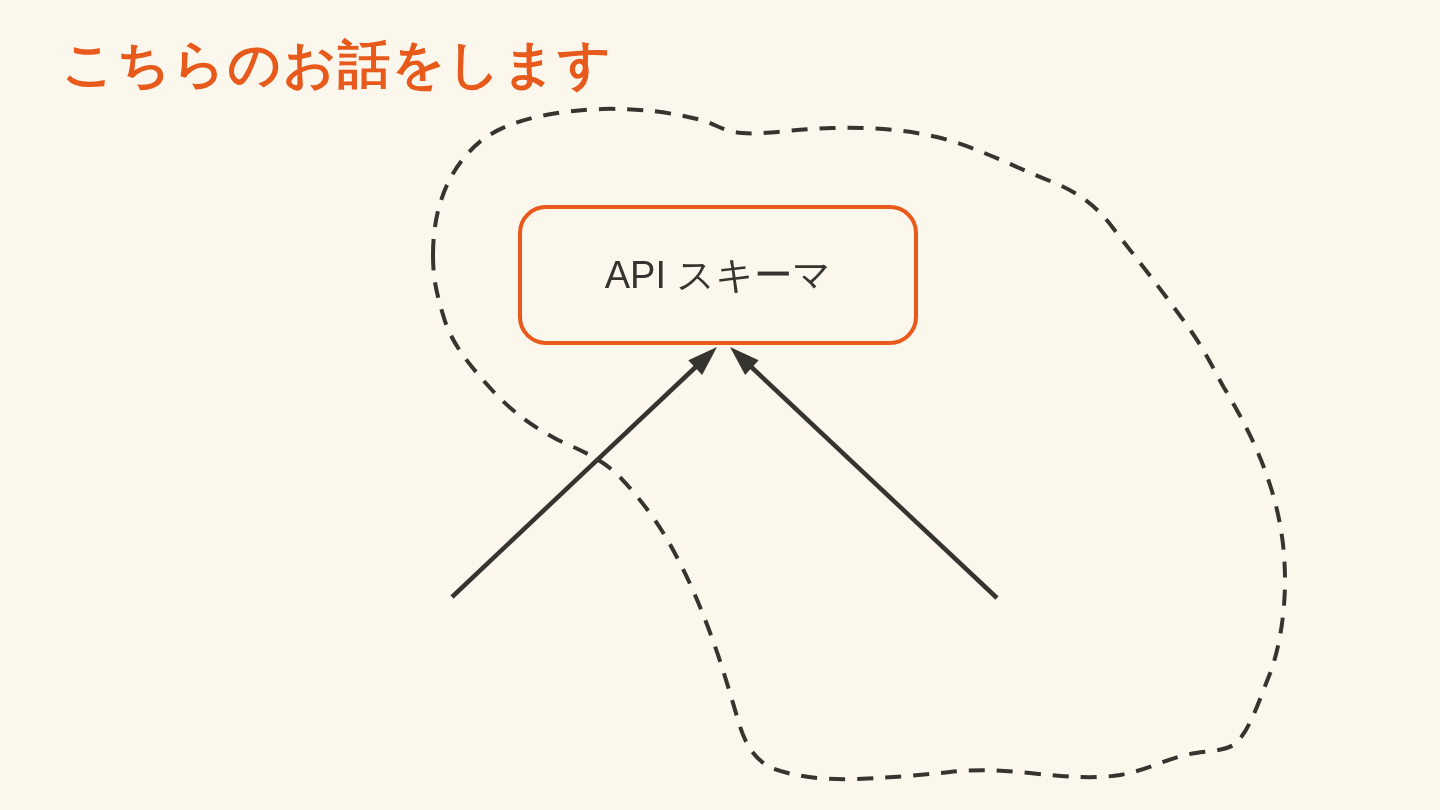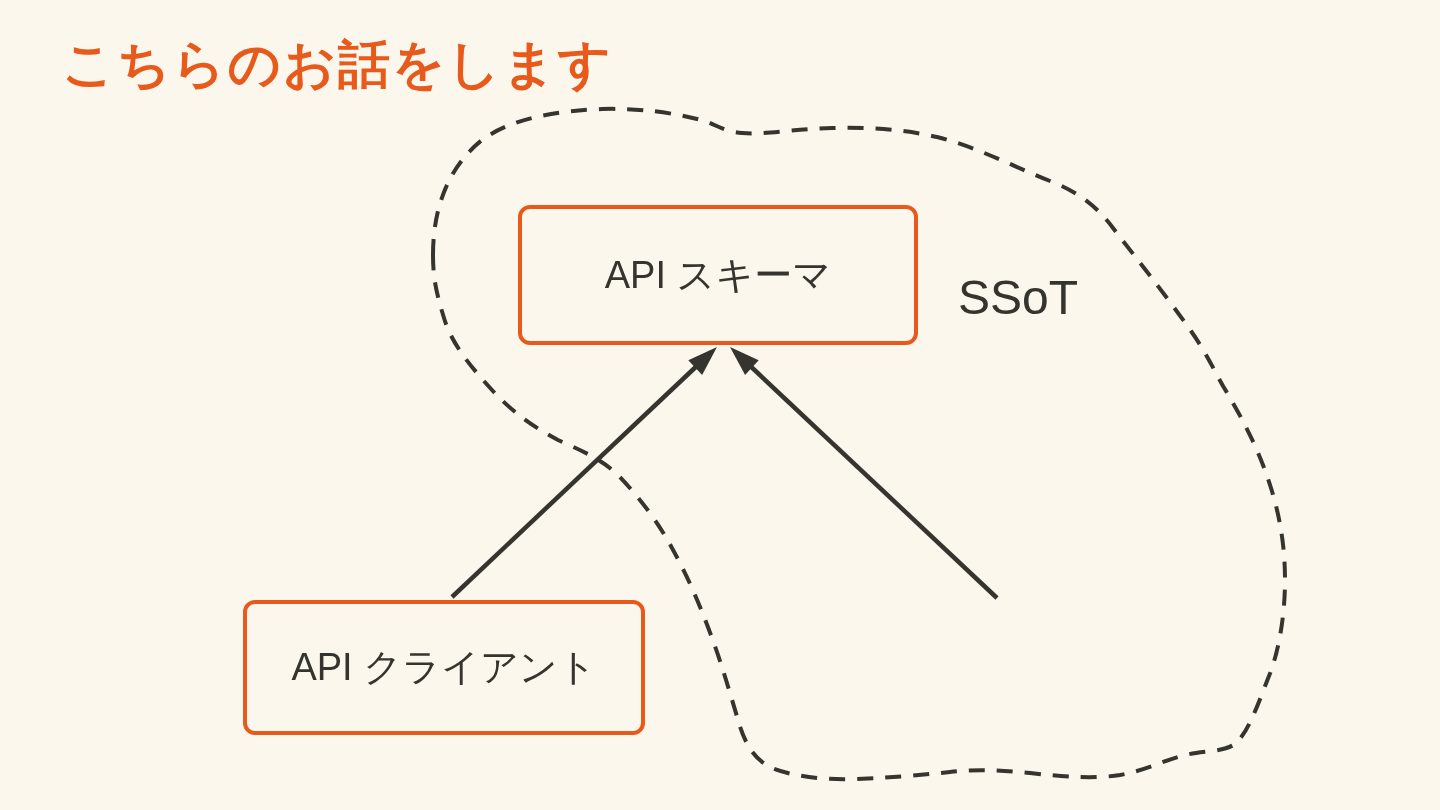--- a/index.html
+++ b/index.html
@@ -47,21 +47,21 @@
     stroke-width: 4.5;
     stroke-linecap: butt;
   }
   .edge-arrowhead {
     fill: var(--ink);
     stroke: none;
   }
   .node-box {
     position: absolute;
     border: 4px solid var(--accent);
-    border-radius: 12px;
+    border-radius: 28px;
     background: var(--bg);
     display: flex;
     align-items: center;
     justify-content: center;
   }
   .node-label {
     color: var(--ink);
     font-size: 38px;
     font-weight: 400;
     white-space: nowrap;
@@ -125,20 +125,16 @@
     <g>
       <line class="edge-line" x1="997" y1="598" x2="746" y2="362"></line>
       <path class="edge-arrowhead" d="M 730 347 L 758.7 360.3 L 745.1 374.9 Z"></path>
     </g>
   </svg>
 
   <div class="node-box box-schema">
     <span class="node-label">API スキーマ</span>
   </div>
 
-  <div class="node-box box-client">
-    <span class="node-label">API クライアント</span>
-  </div>
 
 
-  <div class="ssot-label">SSoT</div>
 
 </div>
 
 </body></html>

